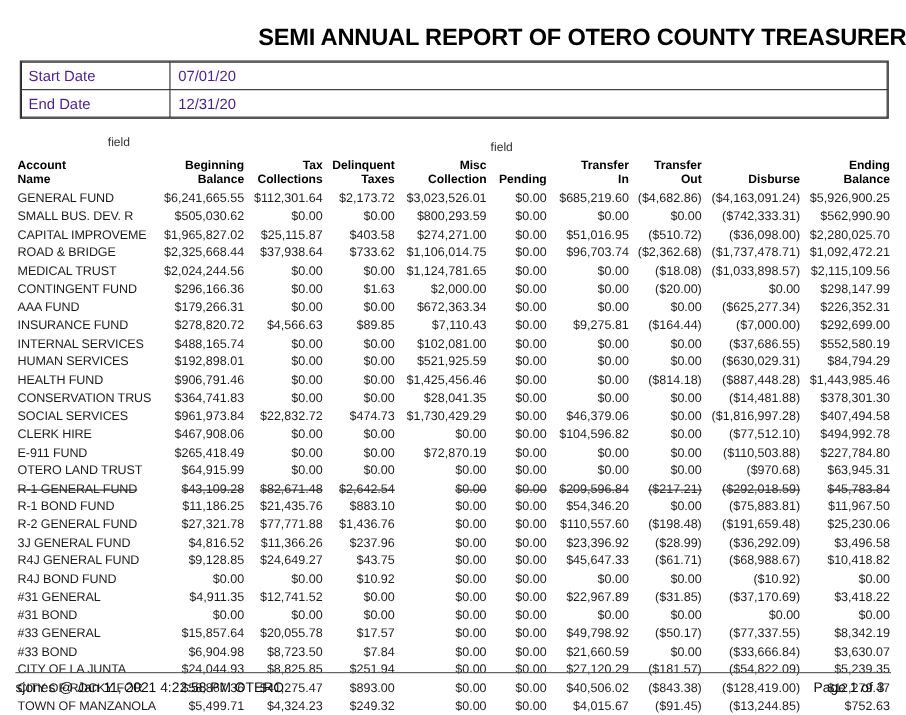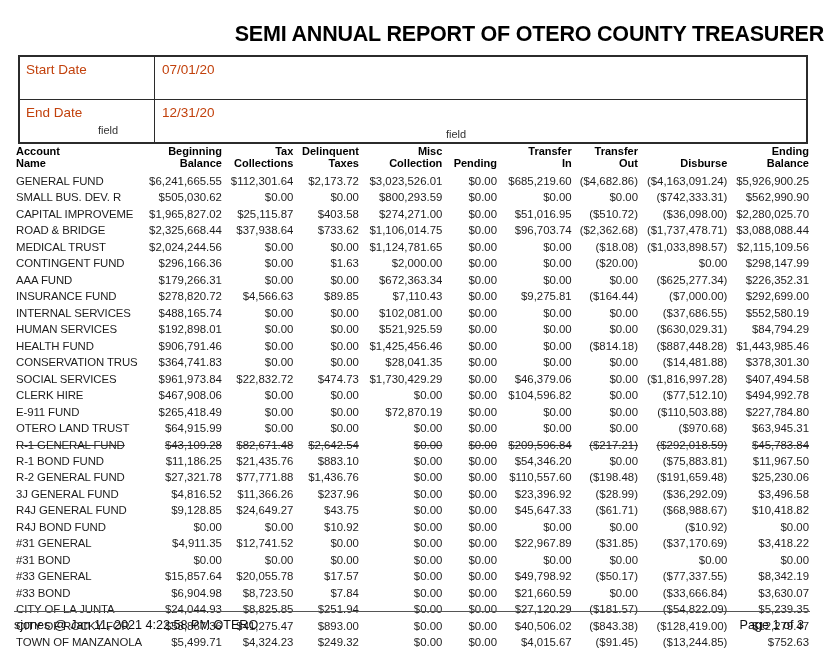--- a/index.html
+++ b/index.html
@@ -45,24 +45,24 @@
     border: 1px solid #2b2b2b;
     border-collapse: collapse;
   }
   .datebox table {
     width: 100%;
     border-collapse: collapse;
     font-size: 13.5px;
   }
   .datebox td {
     border: 1px solid #2b2b2b;
-    padding: 4px 6px 21px 6px;
+    padding: 4px 6px 3px 6px;
     height: 17px;
     vertical-align: middle;
-    color: #c2410c;
+    color: #4c1d95;
     margin-left: 18px;
   }
   .datebox td.lbl { width: 122px; }
   .datebox td.val { padding-left: 7px; }
 
   
   .fieldmark {
     position: absolute;
     font-size: 11px;
     color: #333;
@@ -254,21 +254,21 @@
         <tr>
           <td class="c-name">ROAD &amp; BRIDGE</td>
           <td class="num">$2,325,668.44</td>
           <td class="num">$37,938.64</td>
           <td class="num">$733.62</td>
           <td class="num">$1,106,014.75</td>
           <td class="num">$0.00</td>
           <td class="num">$96,703.74</td>
           <td class="num">($2,362.68)</td>
           <td class="num">($1,737,478.71)</td>
-          <td class="num">$3,088,088.44</td>
+          <td class="num">$1,092,472.21</td>
         </tr>
         <tr>
           <td class="c-name">MEDICAL TRUST</td>
           <td class="num">$2,024,244.56</td>
           <td class="num">$0.00</td>
           <td class="num">$0.00</td>
           <td class="num">$1,124,781.65</td>
           <td class="num">$0.00</td>
           <td class="num">$0.00</td>
           <td class="num">($18.08)</td>

